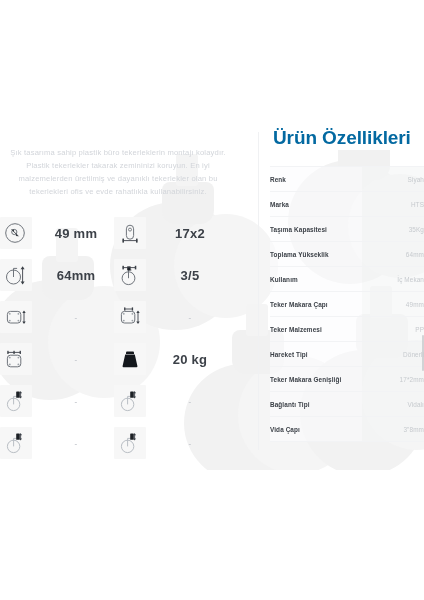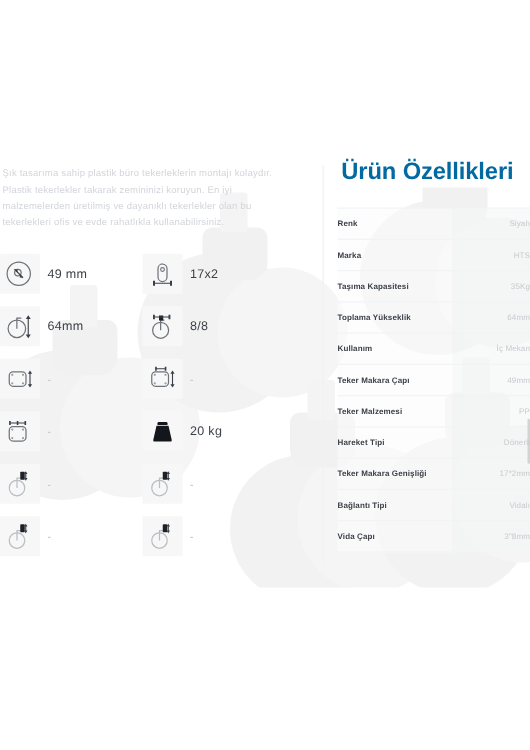--- a/index.html
+++ b/index.html
@@ -40,21 +40,21 @@
     position:absolute;
     background:#f1f1f1;
     border-radius:8px 8px 14px 14px;
   }
 
   
   #page{position:relative;z-index:2;width:424px;height:600px;}
 
   
   #left{
-    position:absolute;left:0;top:132px;width:248px;
+    position:absolute;left:0;top:146px;width:248px;text-align:center;
   }
   #desc{
     color:#d2d5da;
     font-size:7.6px;
     line-height:13.1px;
     letter-spacing:.18px;
     padding:0 14px 0 2px;
     margin:0 0 14px 0;
   }
   .spec-grid{
@@ -64,22 +64,22 @@
     align-items:center;
   }
   .spec-ico{
     width:32px;height:32px;
     background:#f7f7f7;
     display:flex;align-items:center;justify-content:center;
     border-radius:1px;
   }
   .spec-ico svg{display:block;}
   .spec-val{
-    font-size:10px;
-    font-weight:normal;
+    font-size:13px;
+    font-weight:bold;
     color:#3c4148;
     letter-spacing:.25px;
     padding-left:2px;
   }
   .spec-val.dash{color:#c9ccd1;font-weight:bold;font-size:8px;}
 
   
   #divider{
     position:absolute;
     left:258px;top:132px;
@@ -223,21 +223,21 @@
       <div class="spec-ico">
         <svg width="24" height="24" viewBox="0 0 24 24">
           <circle cx="10.5" cy="15.2" r="6.4" fill="none" stroke="#6f747b" stroke-width="1"></circle>
           <path d="M10.5 15.2 V7 h3" fill="none" stroke="#6f747b" stroke-width="1"></path>
           <rect x="9.2" y="3.4" width="3.4" height="4" fill="#1d2126"></rect>
           <path d="M4.8 4.6 H18" stroke="#3b4047" stroke-width=".9"></path>
           <rect x="4.4" y="2.8" width="1.5" height="3.6" fill="#3b4047"></rect>
           <rect x="16.8" y="2.8" width="1.5" height="3.6" fill="#3b4047"></rect>
         </svg>
       </div>
-      <div class="spec-val">8/8</div>
+      <div class="spec-val">3/5</div>
 
       <div class="spec-ico">
         <svg width="24" height="24" viewBox="0 0 24 24">
           <rect x="3.4" y="6.4" width="13.4" height="11.6" rx="3" fill="none" stroke="#6f747b" stroke-width="1"></rect>
           <circle cx="5.8" cy="8.8" r=".9" fill="#9aa0a6"></circle>
           <circle cx="14.4" cy="8.8" r=".9" fill="#9aa0a6"></circle>
           <circle cx="5.8" cy="15.6" r=".9" fill="#9aa0a6"></circle>
           <circle cx="14.4" cy="15.6" r=".9" fill="#9aa0a6"></circle>
           <path d="M20 6.6 V17.8" stroke="#3b4047" stroke-width=".9"></path>
           <path d="M20 5.4 l1.7 2.6 h-3.4z" fill="#3b4047"></path>

